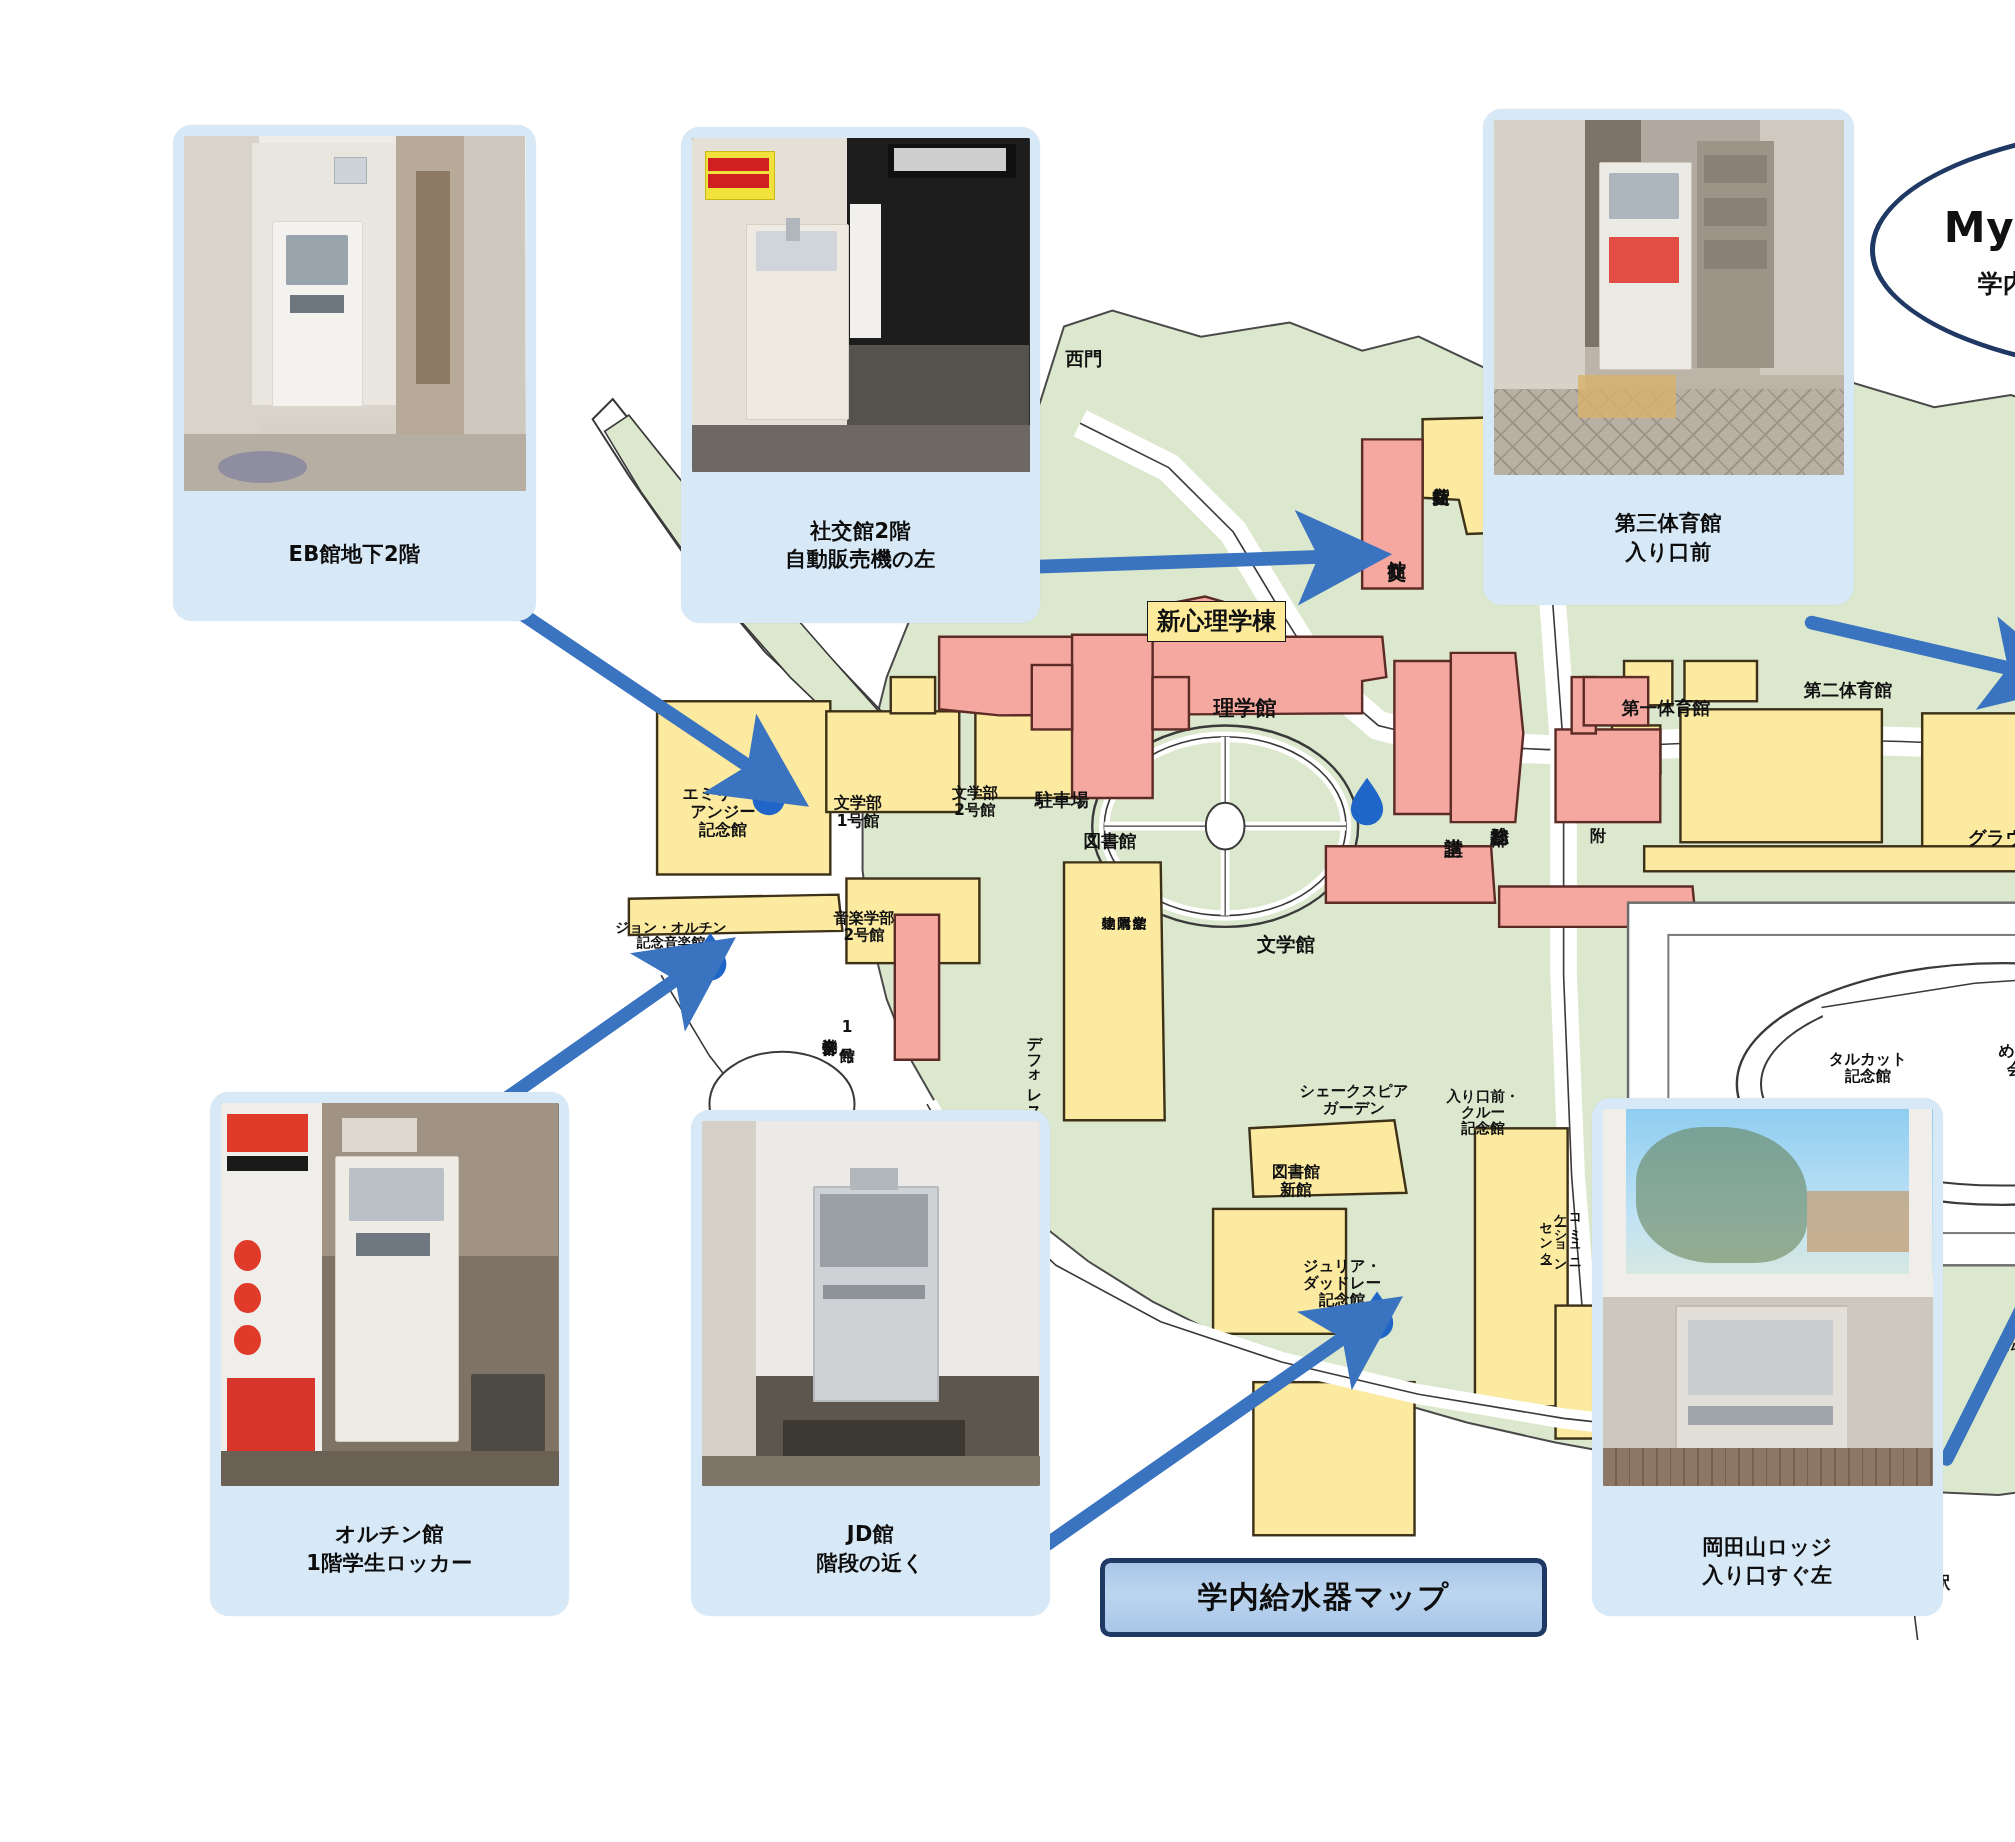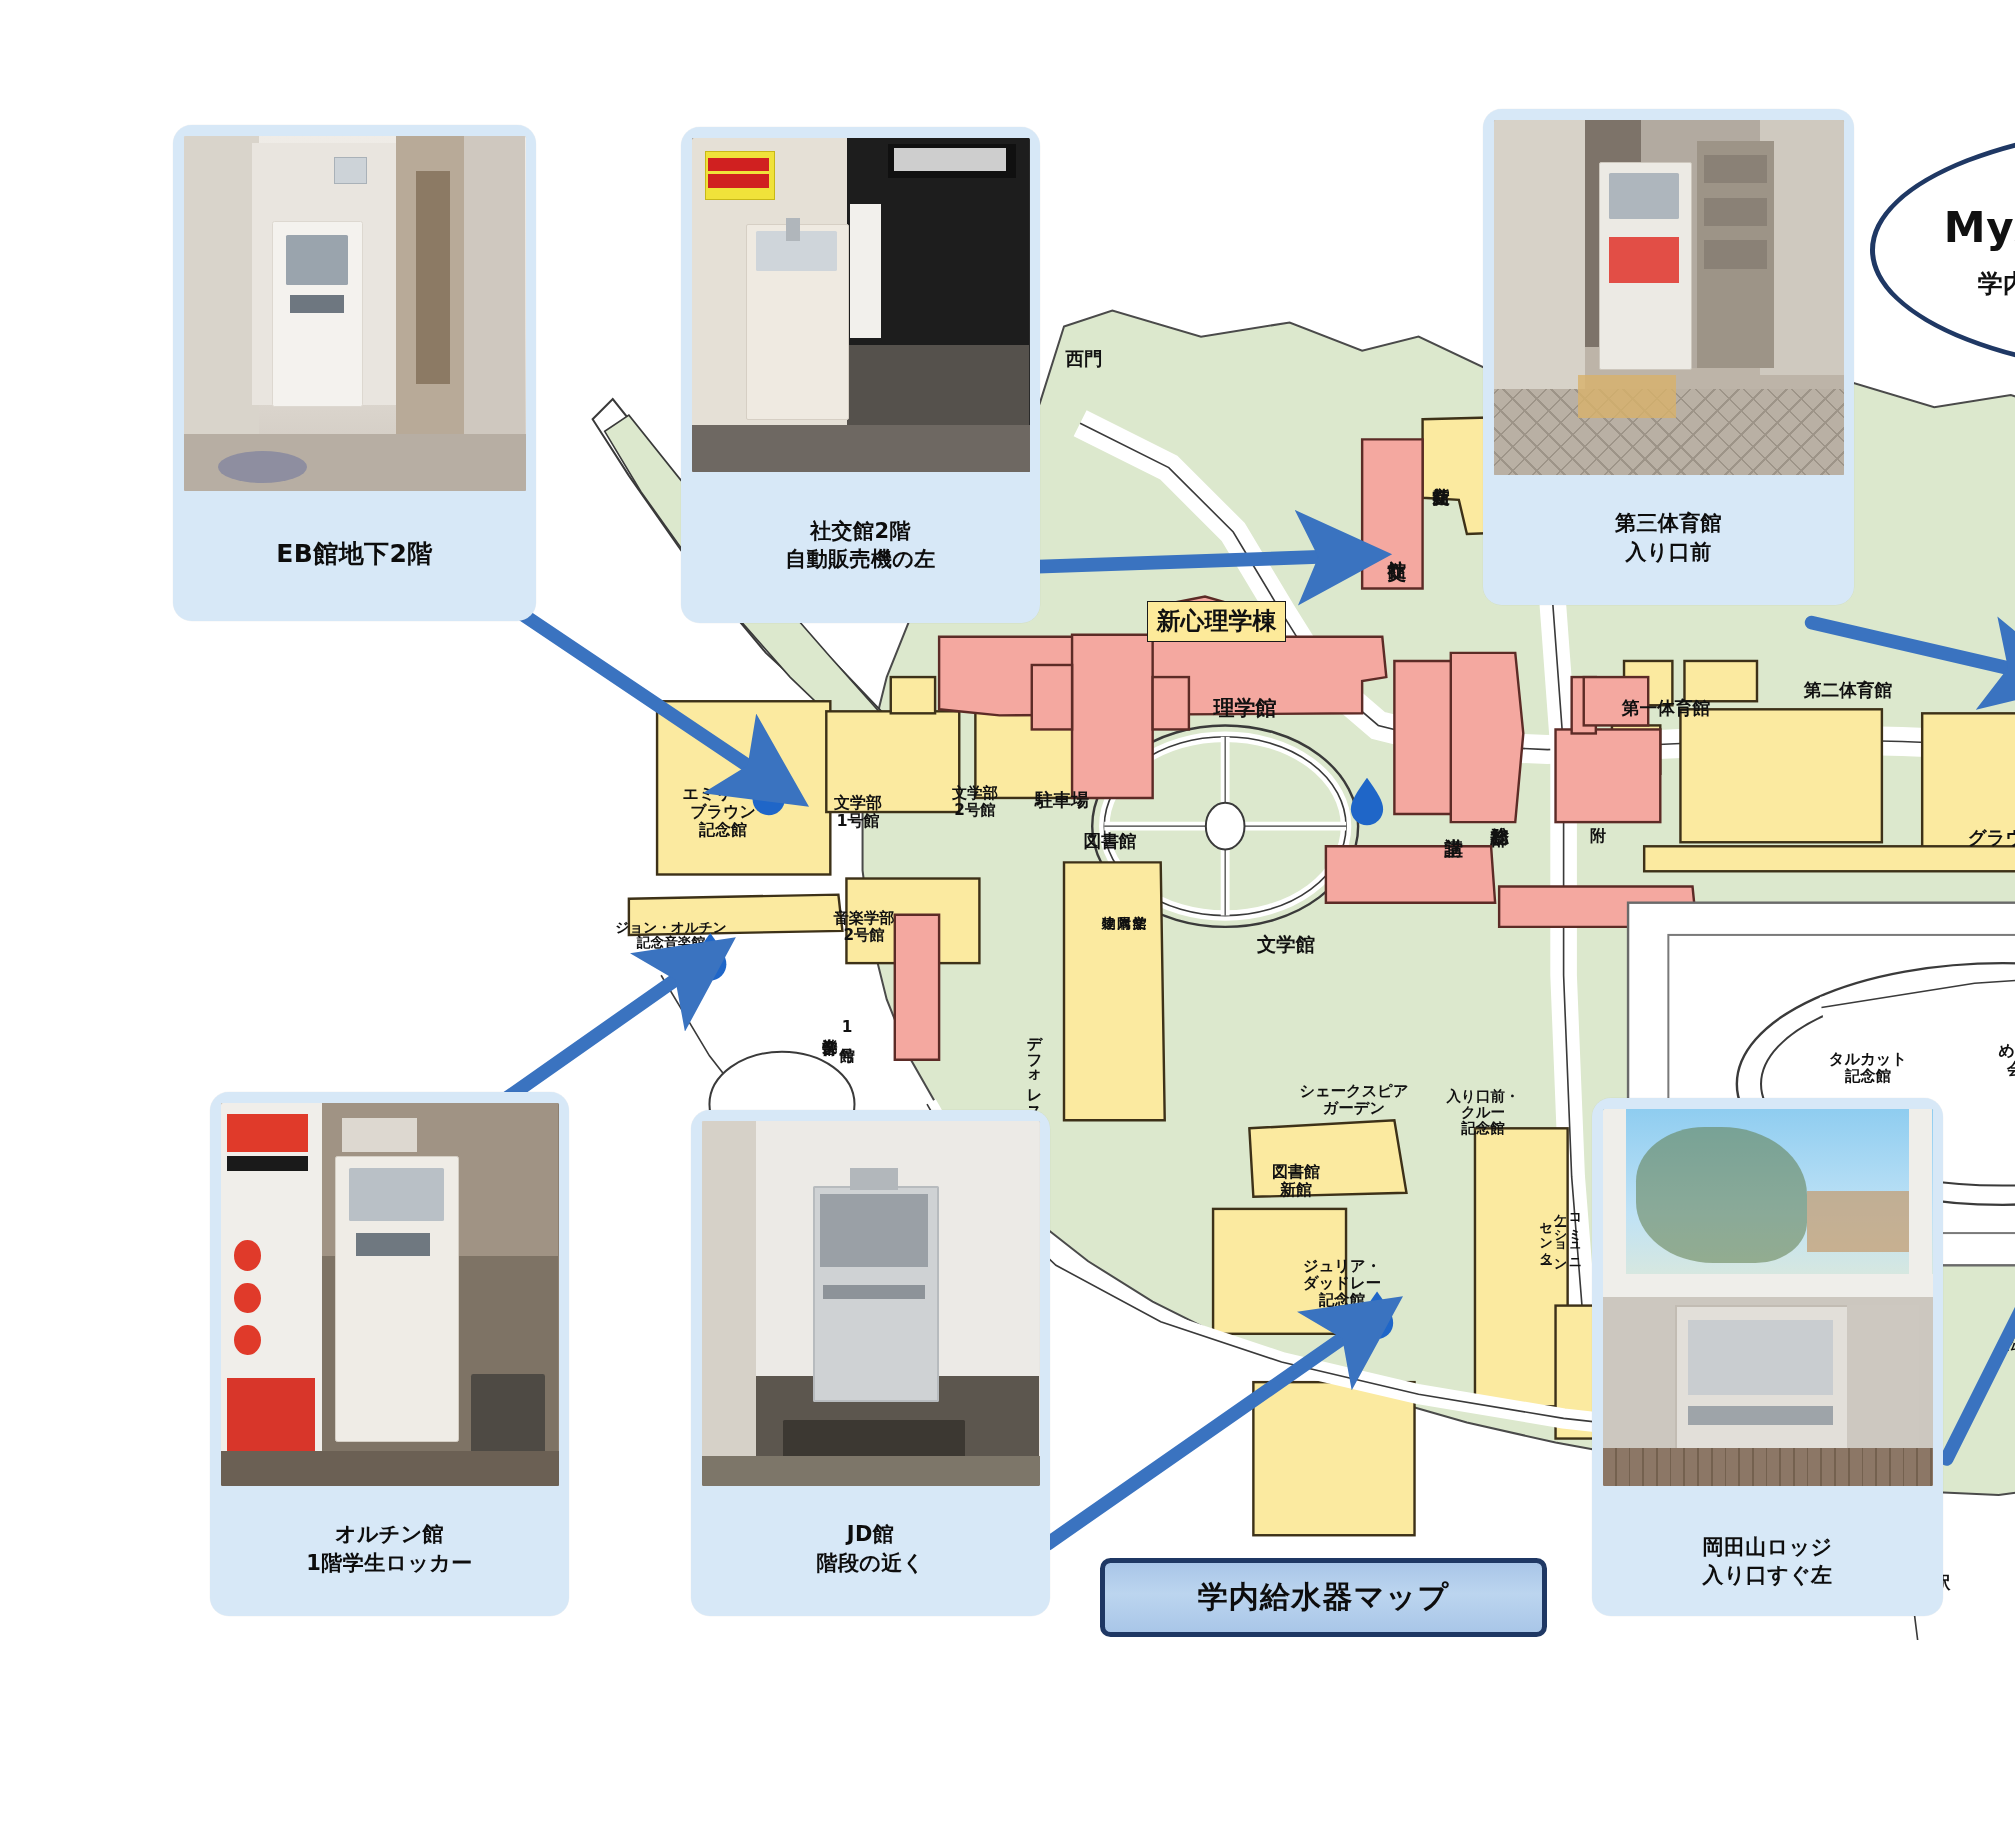--- a/index.html
+++ b/index.html
@@ -239,21 +239,21 @@
 
   <div id="map-labels">
       <div class="maplbl vert" style="font-size: 17px; left: 1441px; top: 474px; transform: translate(-50%, 0px);">新社交館</div>
       <div class="maplbl vert" style="font-size: 18.5px; left: 1396px; top: 546px; transform: translate(-50%, 0px);">社交館</div>
       <div class="yellowbox" style="left: 1147px; top: 601px; width: 137px; height: 39px; font-size: 24px;">新心理学棟</div>
       <div class="maplbl" style="font-size: 21px; left: 1245px; top: 709px; transform: translate(-50%, -50%);">理学館</div>
       <div class="maplbl" style="font-size: 17.7px; left: 1666px; top: 709px; transform: translate(-50%, -50%);">第一体育館</div>
       <div class="maplbl" style="font-size: 17.7px; left: 1848px; top: 691px; transform: translate(-50%, -50%);">第二体育館</div>
       <div class="maplbl" style="font-size: 18.5px; left: 2015px; top: 838px; transform: translate(-50%, -50%);">グラウンド</div>
       <div class="maplbl" style="font-size: 16px; left: 723px; top: 812px; transform: translate(-50%, -50%);">エミリー・
-ブラウン
+アンジー
 記念館</div>
       <div class="maplbl" style="font-size: 16px; left: 858px; top: 812px; transform: translate(-50%, -50%);">文学部
 1号館</div>
       <div class="maplbl" style="font-size: 15.3px; left: 975px; top: 802px; transform: translate(-50%, -50%);">文学部
 2号館</div>
       <div class="maplbl" style="font-size: 18px; left: 1062px; top: 800px; transform: translate(-50%, -50%);">駐車場</div>
       <div class="maplbl" style="font-size: 17.7px; left: 1110px; top: 842px; transform: translate(-50%, -50%);">図書館</div>
       <div class="maplbl vert" style="font-size: 13.7px; left: 1124px; top: 905px; transform: translate(-50%, 0px);">文学館
 附属
 建物</div>
@@ -316,21 +316,21 @@
       <div class="px" style="left:62%;top:0;width:20%;height:86%;background:#b8aa98;"></div>
       <div class="px" style="left:82%;top:0;width:18%;height:100%;background:#cfc8bf;"></div>
       <div class="px" style="left:68%;top:10%;width:10%;height:60%;background:#8c7a64;"></div>
       <div class="px" style="left:26%;top:24%;width:26%;height:52%;background:#f4f2ee;border:1.6px solid #ddd8d0;border-radius:2.4px;"></div>
       <div class="px" style="left:30%;top:28%;width:18%;height:14%;background:#9aa4ad;border-radius:1.6px;"></div>
       <div class="px" style="left:31%;top:45%;width:16%;height:5%;background:#6e7780;"></div>
       <div class="px" style="left:44%;top:6%;width:9%;height:7%;background:#cdd3d8;border:1.2px solid #a9b1b8;"></div>
       <div class="px" style="left:0;bottom:0;width:100%;height:16%;background:#b7aea3;"></div>
       <div class="px" style="left:10%;bottom:2%;width:26%;height:9%;background:#8e8ea0;border-radius:50%;"></div>
     </div>
-    <div class="photo-cap" style="font-size:25px;">
+    <div class="photo-cap" style="font-size:21px;">
       <span>EB館地下2階</span>
       <span></span>
     </div>
   </div>
 
   <div class="photo-card" id="card-shakou" style="left:681px;top:127px;width:359px;height:496px;">
     <div class="photo-frame" style="height:334px;">
       <div class="px" style="inset:0;background:#2a2a2a;"></div>
       <div class="px" style="left:0;top:0;width:46%;height:100%;background:#e5e0d6;"></div>
       <div class="px" style="left:46%;top:0;width:54%;height:62%;background:#1d1d1d;"></div>

